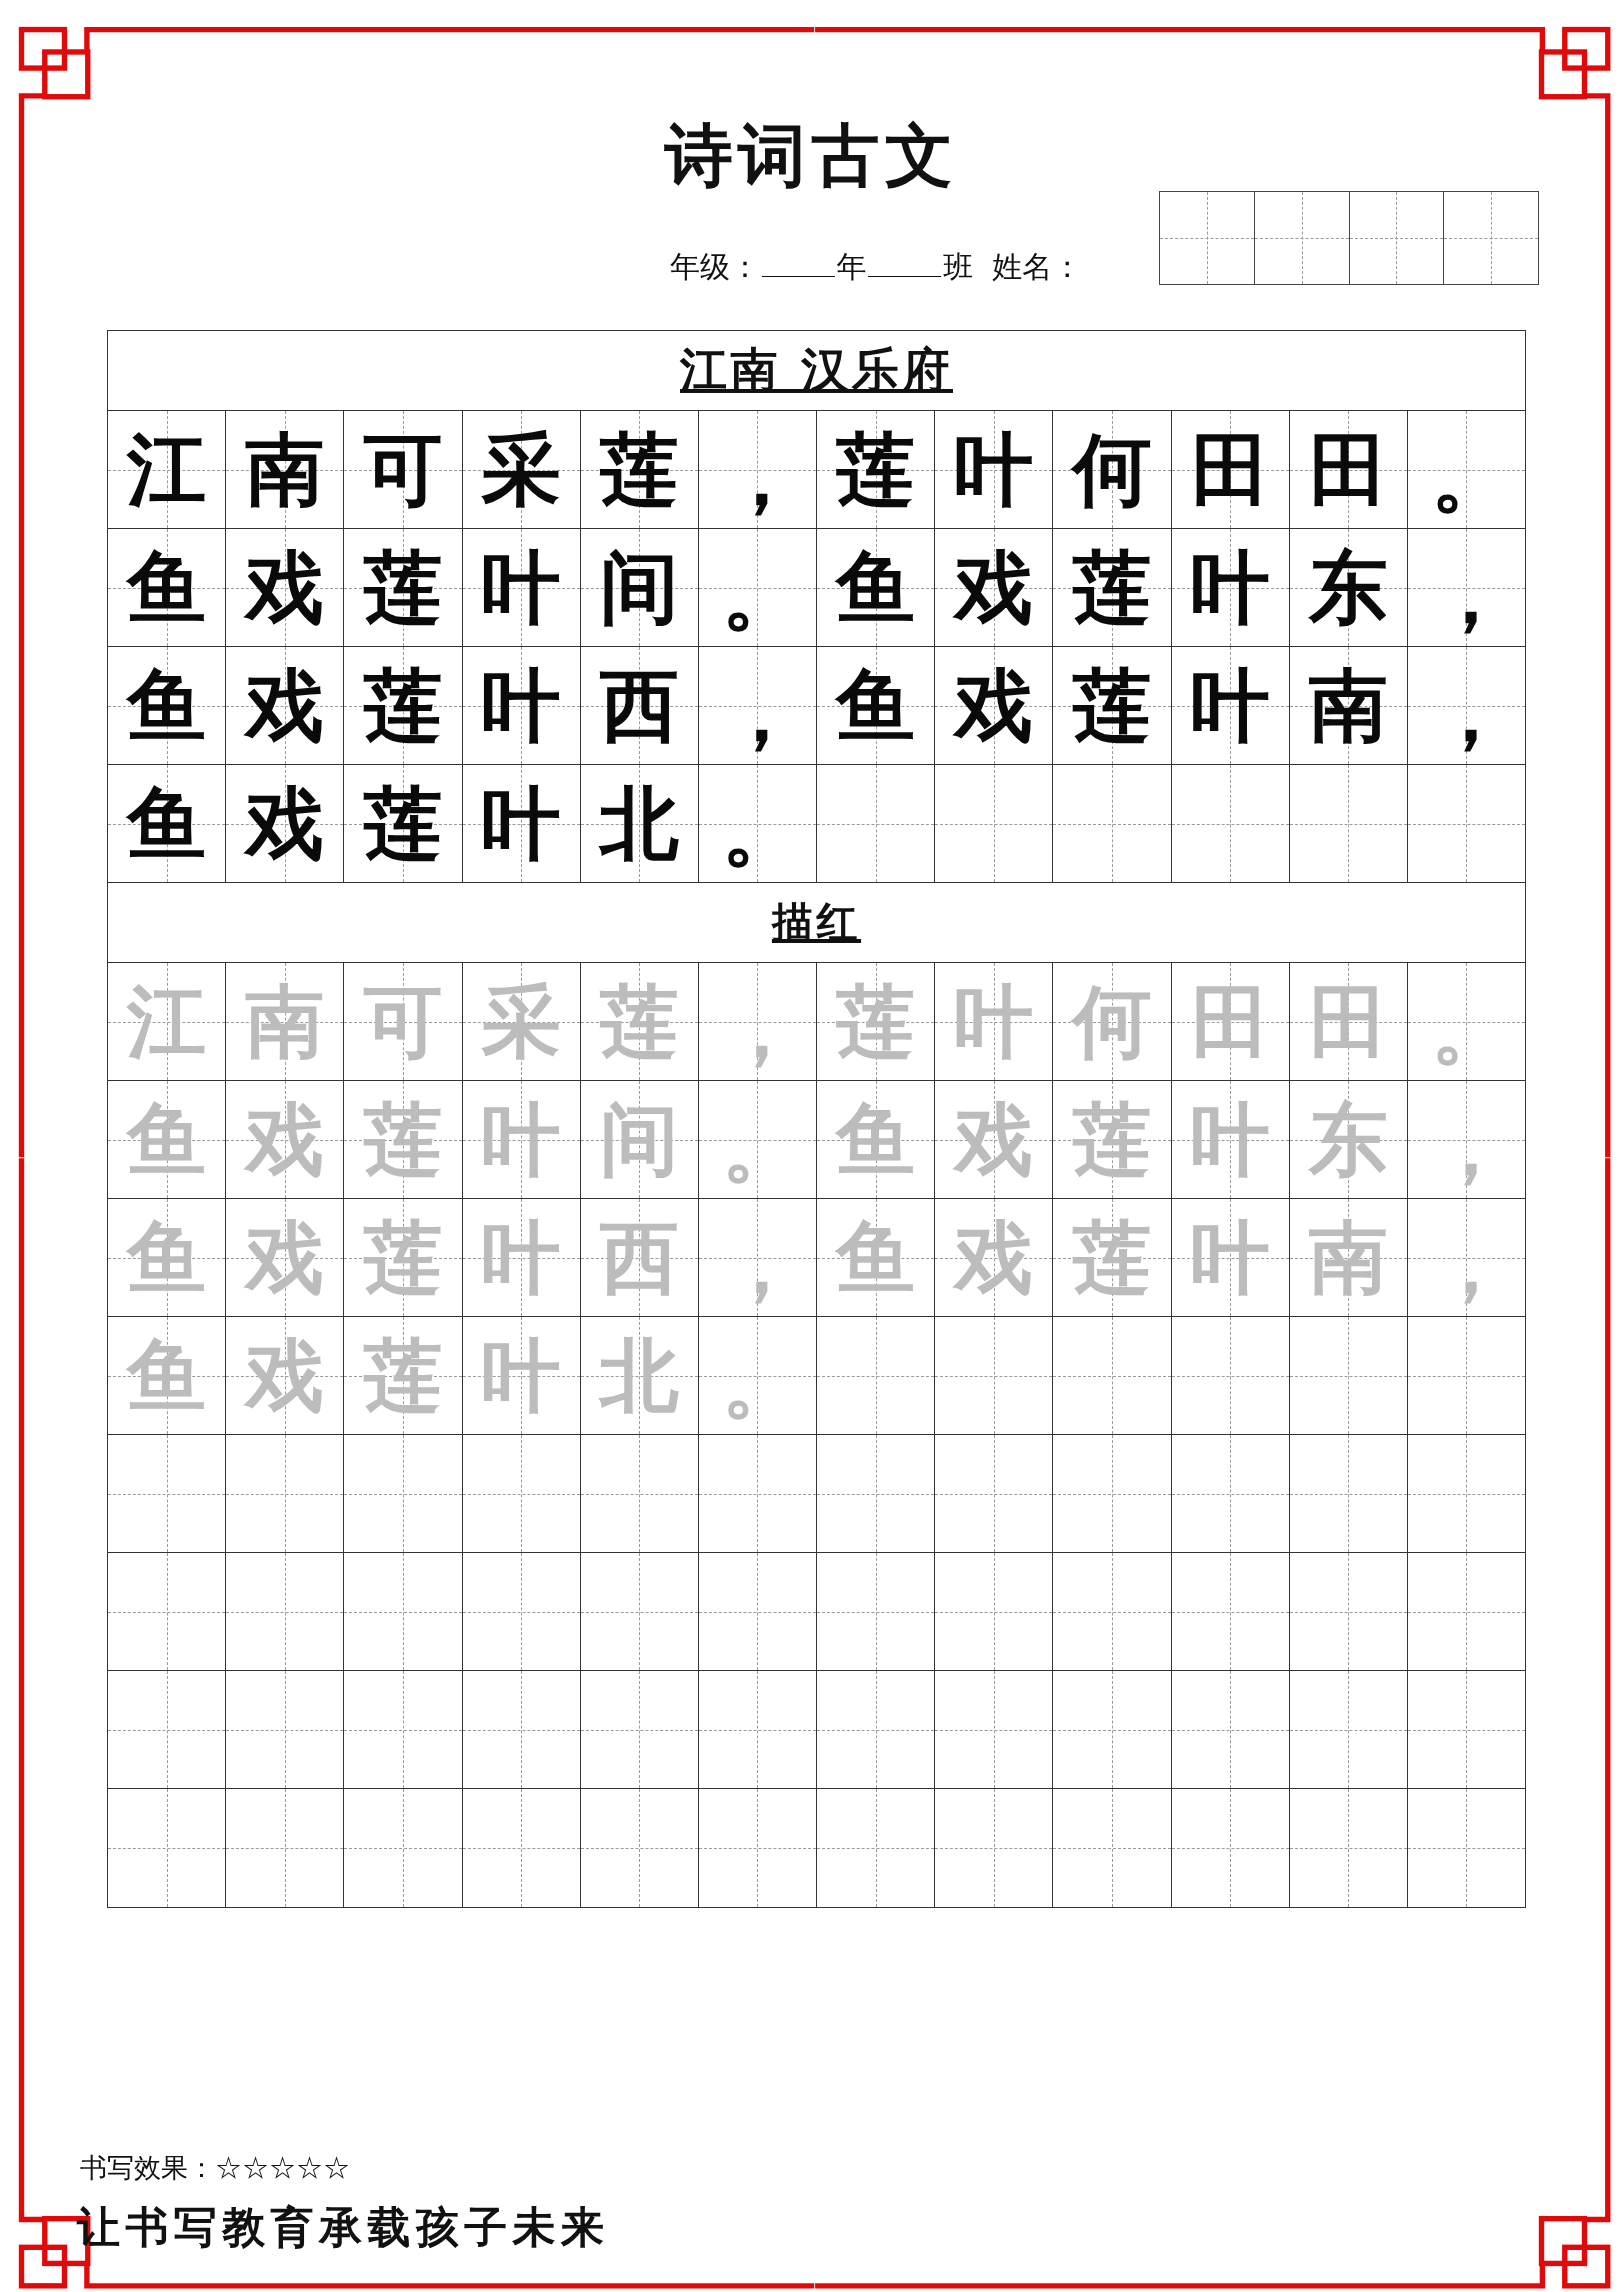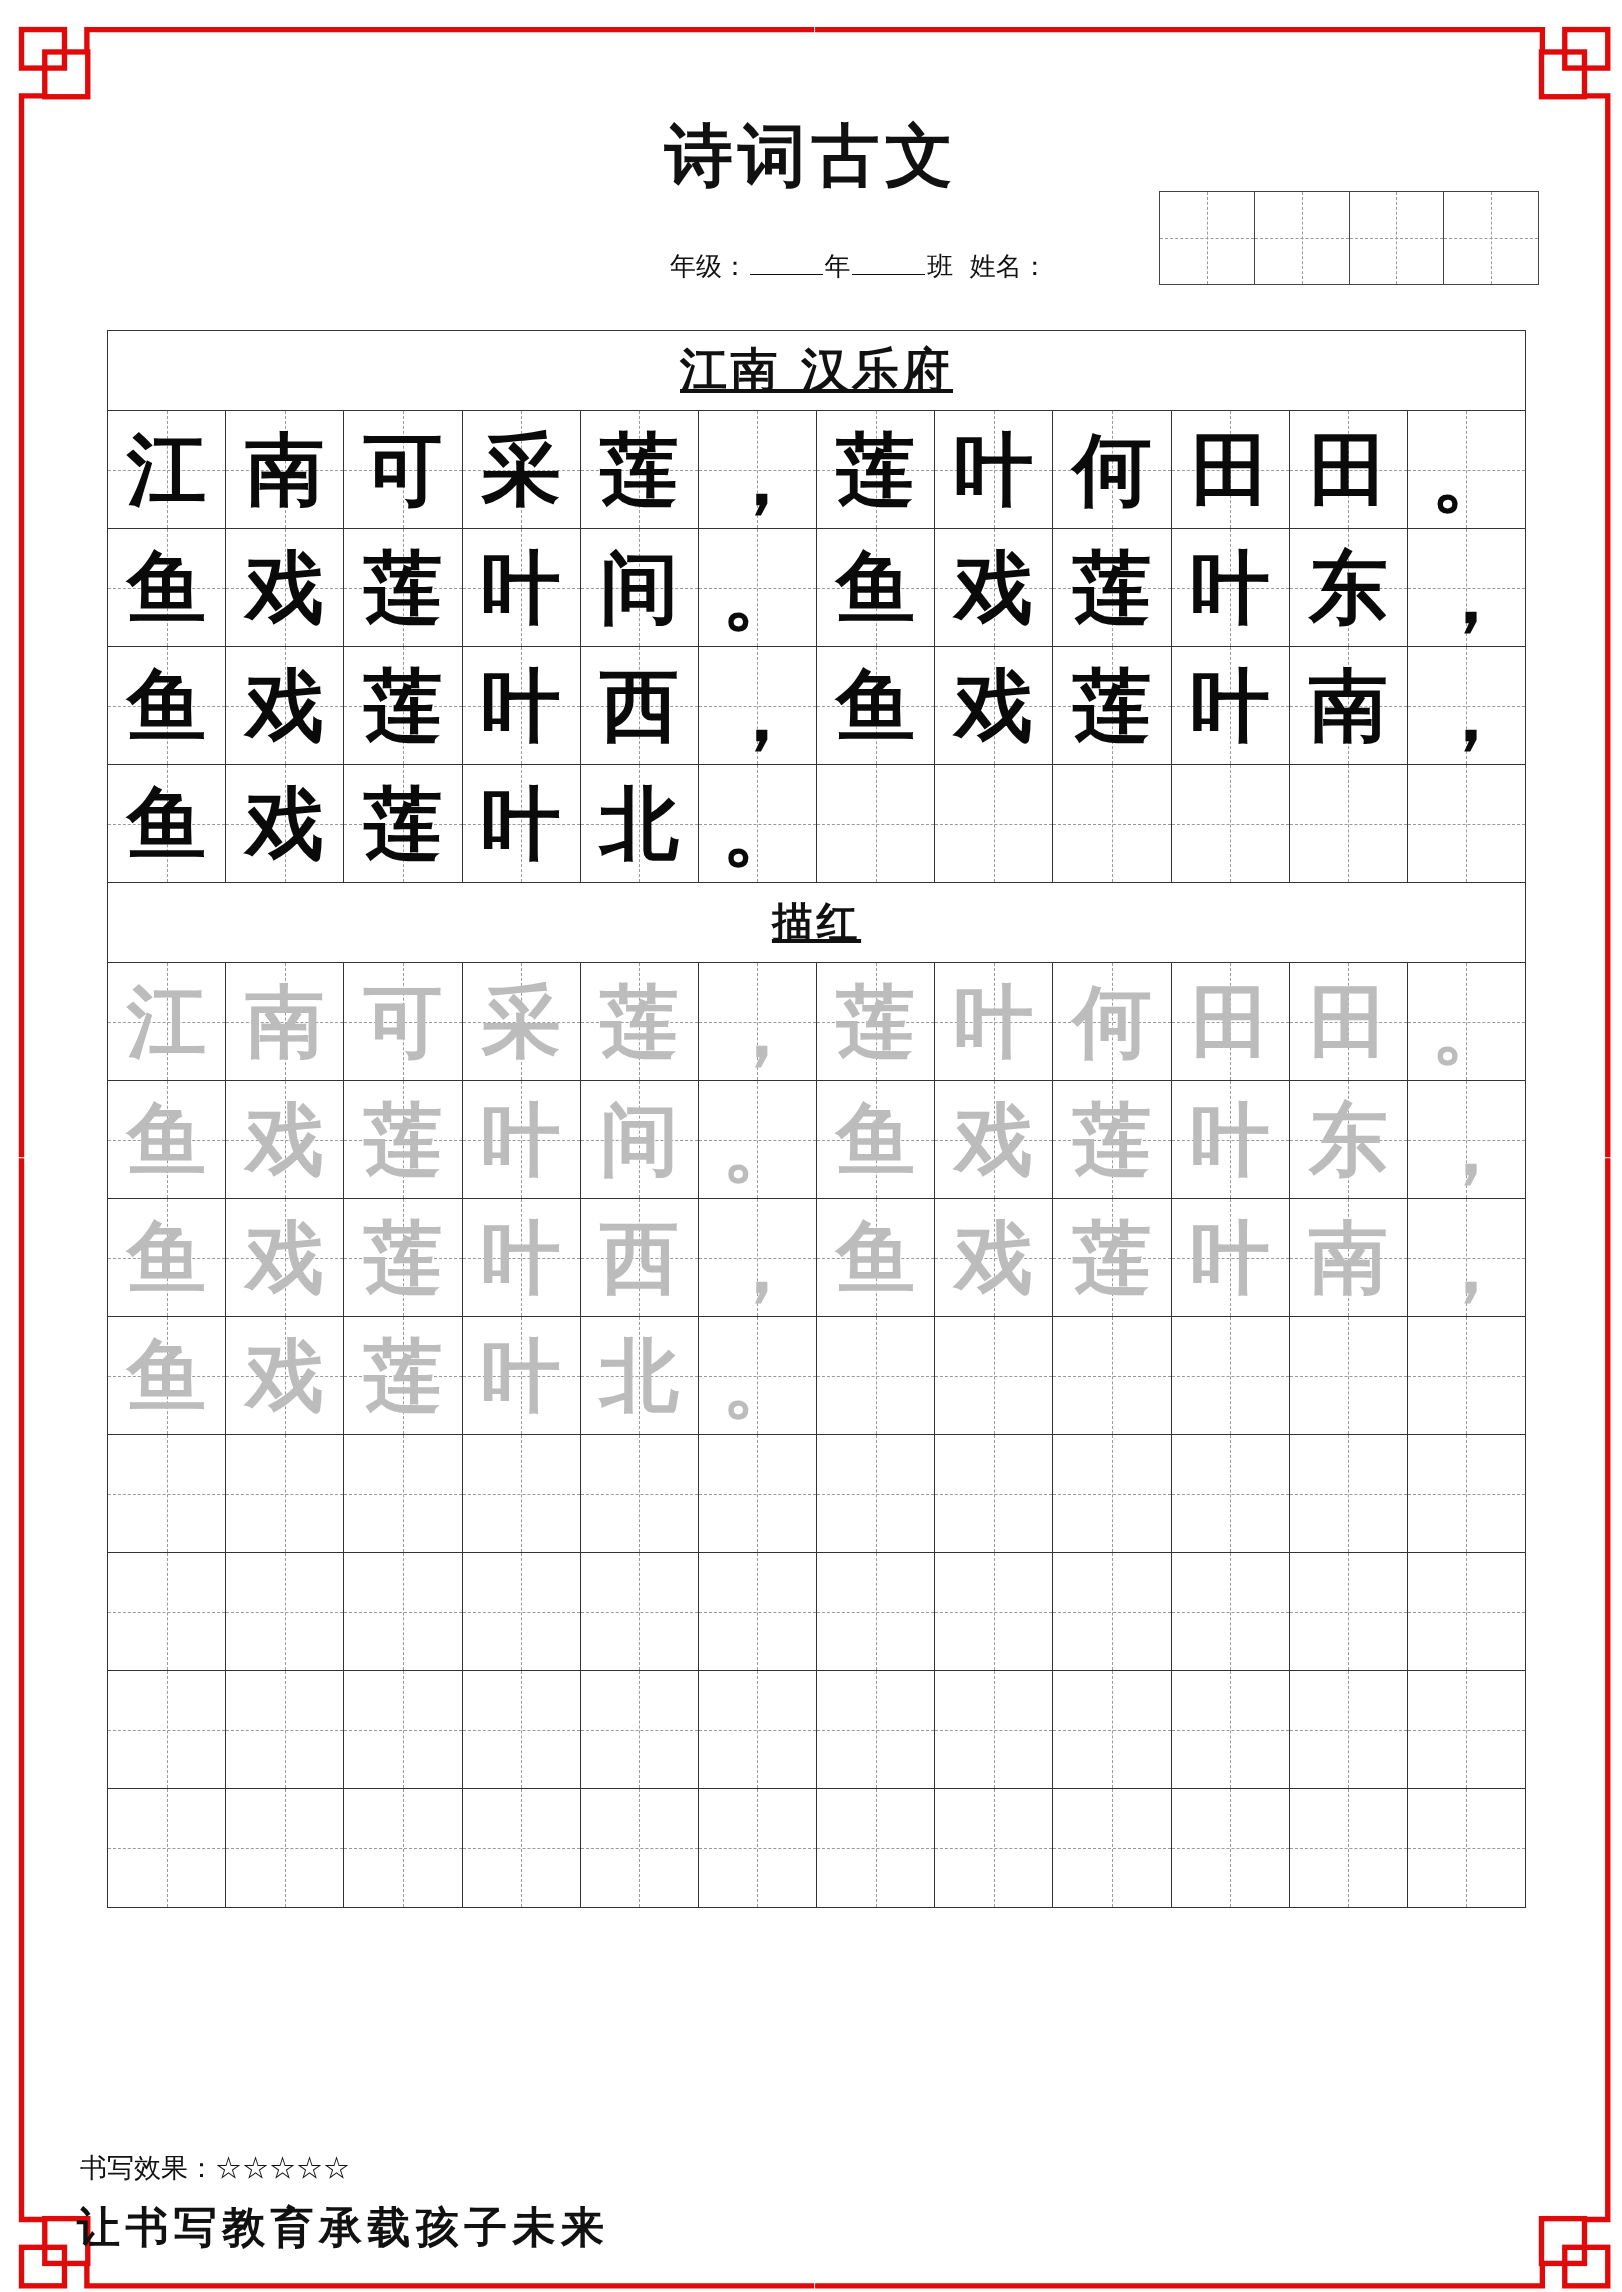--- a/index.html
+++ b/index.html
@@ -1,21 +1,21 @@
 <!DOCTYPE html>
 <html style="font-size:14.3px"><head>
 <meta charset="utf-8">
 <style>
   html, body { margin:0; padding:0; background:#ffffff; }
   body { width:1623px; height:2293px; position:relative; overflow:hidden;
          font-family:"DejaVu Serif","Liberation Serif",serif; color:#111; }
   .frame { position:absolute; left:0; top:0; width:1623px; height:2293px; pointer-events:none; }
   .title { position:absolute; left:0; width:1623px; top:115px; text-align:center;
            font-size:68px; font-weight:bold; letter-spacing:5.4px; line-height:81px; }
-  .info { position:absolute; left:670px; top:247px; font-size:26px; line-height:39px; white-space:nowrap; }
+  .info { position:absolute; left:670px; top:247px; font-size:30px; line-height:39px; white-space:nowrap; }
   .info .blank { display:inline-block; width:73px; border-bottom:1.8px solid #111; height:27px; vertical-align:baseline; margin:0 1.8px; }
   .namebox { position:absolute; left:1159px; top:191px; width:380px; height:94px; display:flex;
              border:1.8px solid #444; box-sizing:border-box; }
   .namebox .nc { flex:1; position:relative; border-right:1.8px solid #444; }
   .namebox .nc:last-child { border-right:none; }
   .dv { position:absolute; left:50%; top:0; bottom:0; border-left:1.8px dashed #9a9a9a; }
   .dh { position:absolute; top:50%; left:0; right:0; border-top:1.8px dashed #9a9a9a; }
   .sheet { position:absolute; left:107px; top:330px; width:1419px; border:1.8px solid #333; box-sizing:border-box; }
   .sec-header { height:79px; display:flex; align-items:center; justify-content:center;
                 border-bottom:1.8px solid #333; font-weight:bold; font-size:41px; letter-spacing:3.6px;text-decoration:underline; }

